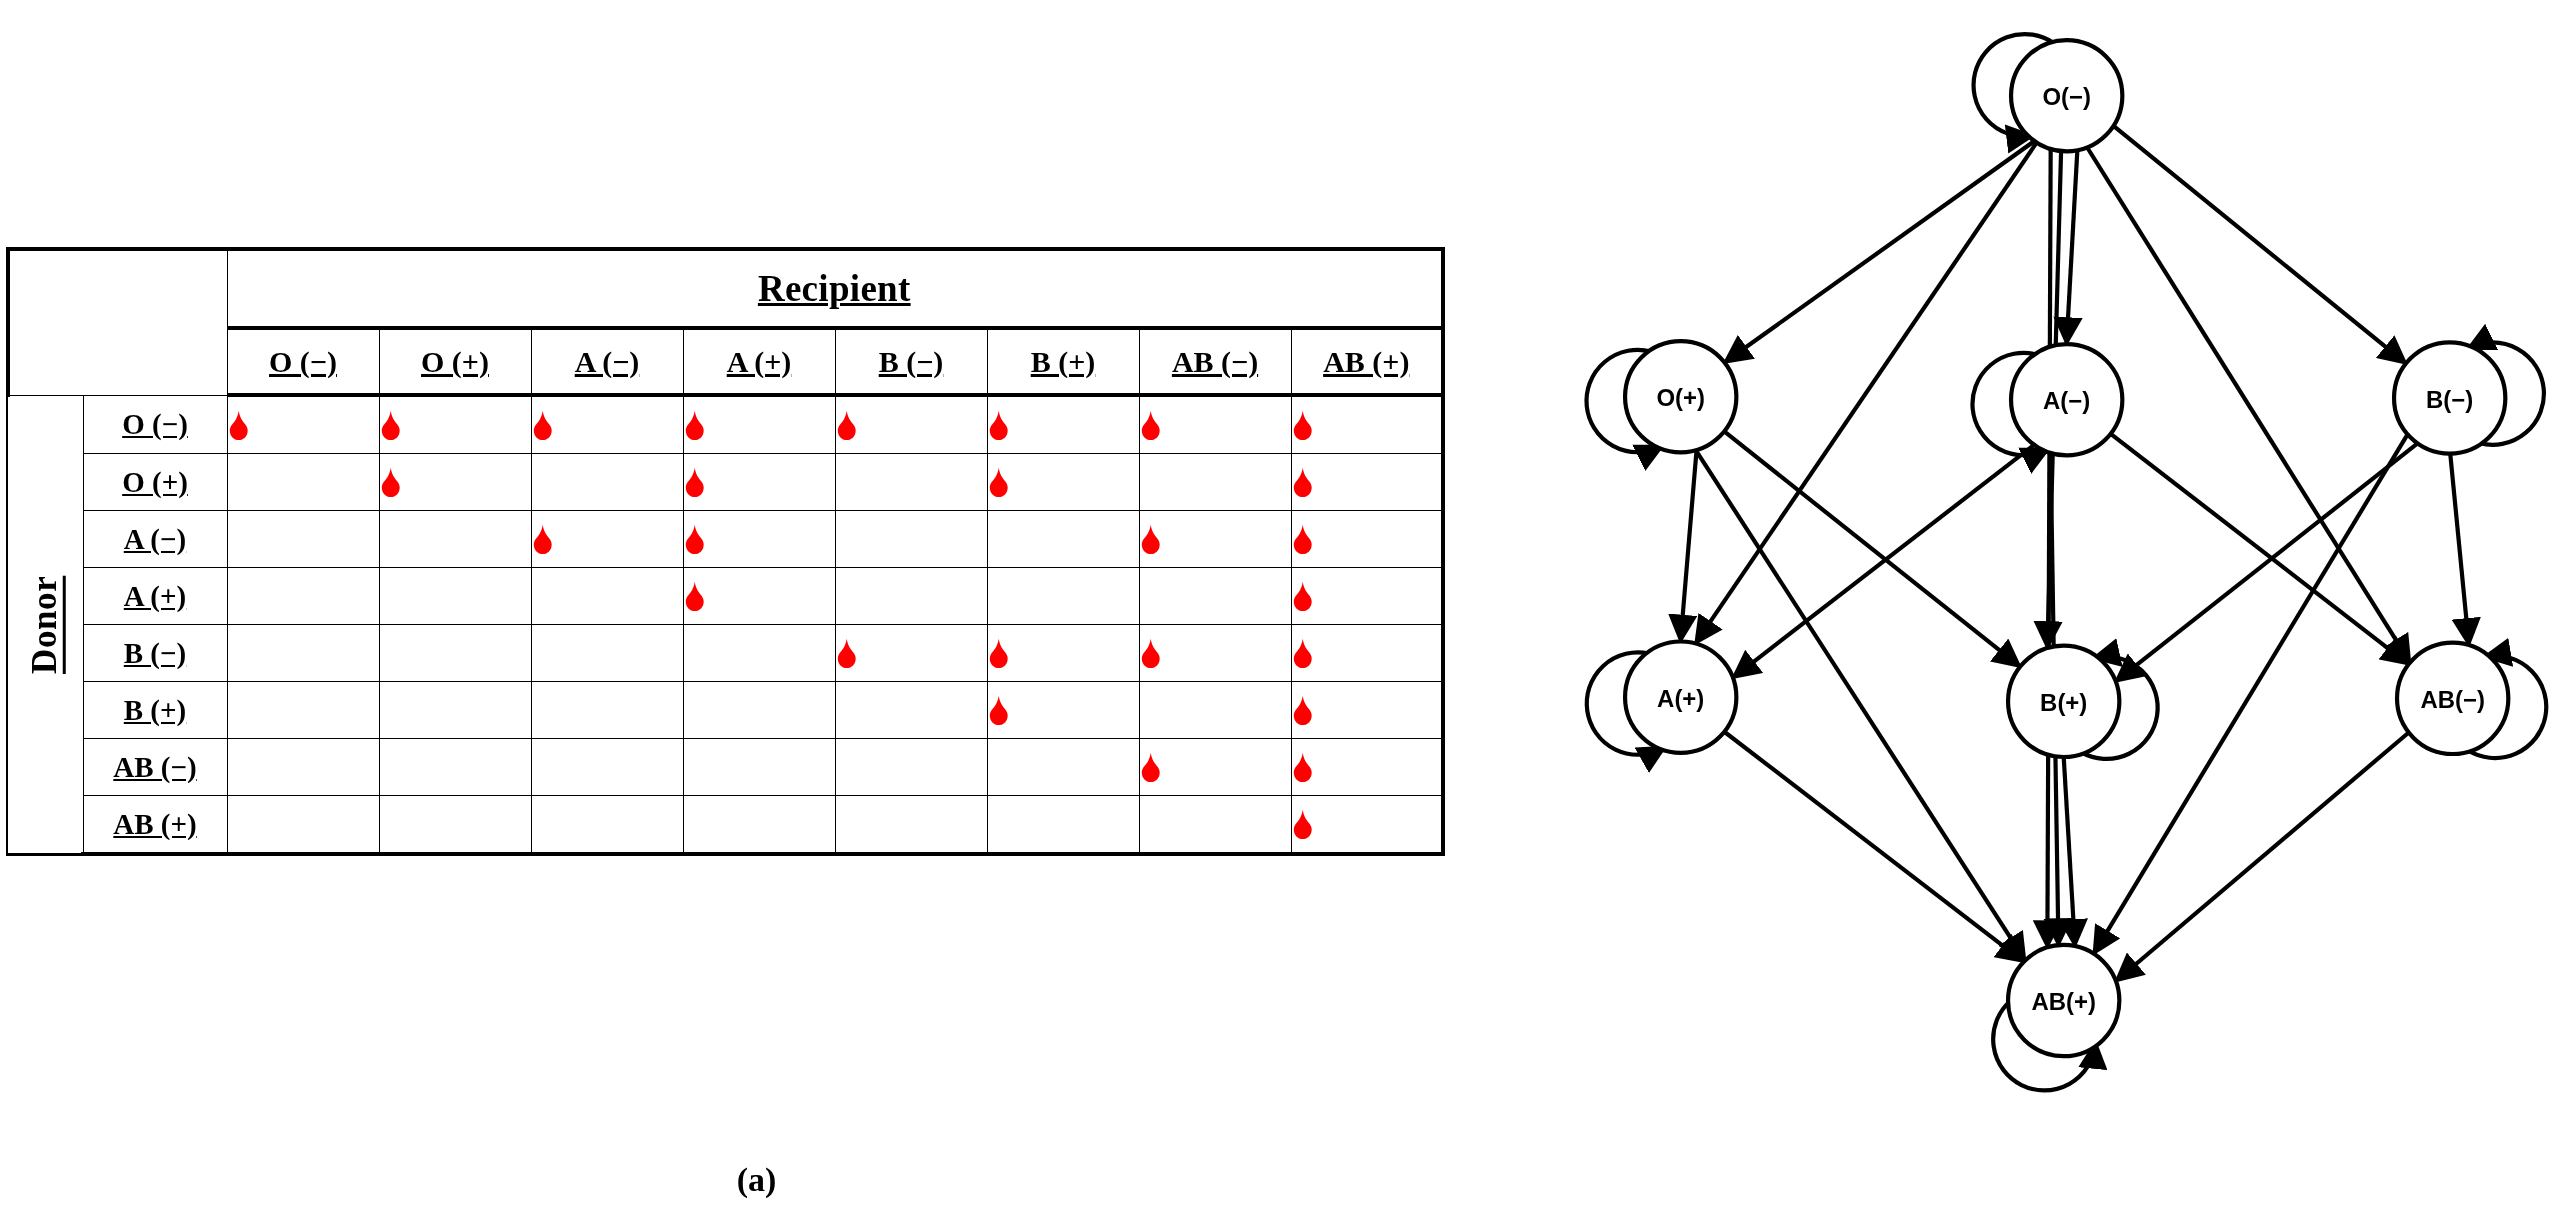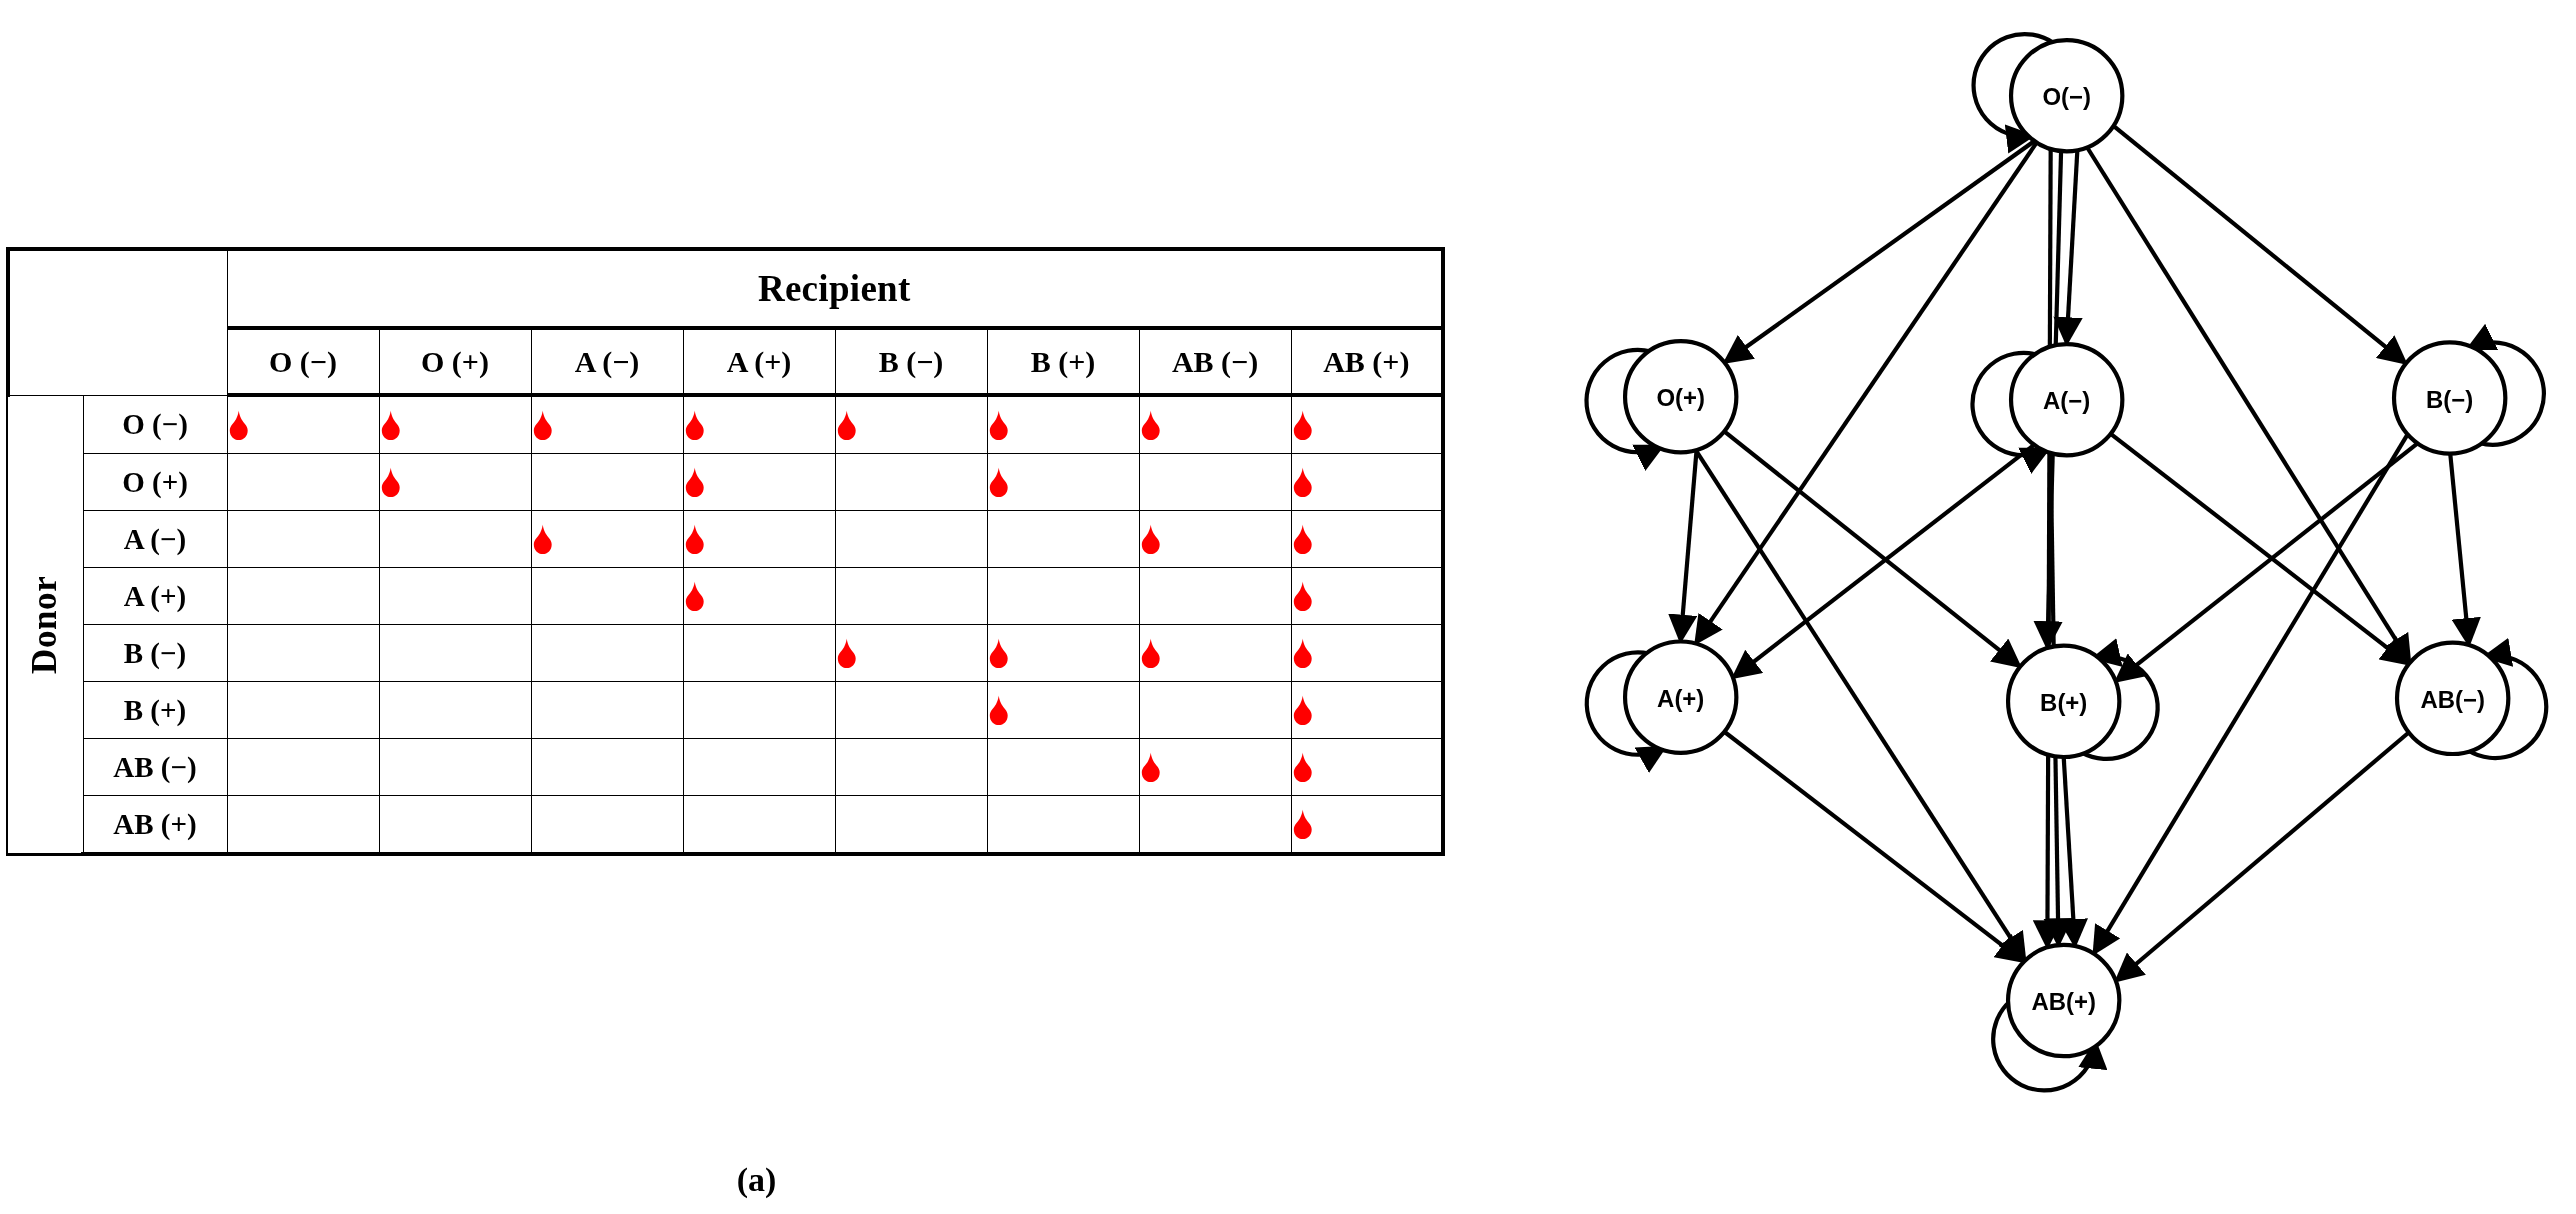--- a/index.html
+++ b/index.html
@@ -4,21 +4,21 @@
 <style>
   html,body{margin:0;padding:0;background:#ffffff;}
   body{width:2576px;height:1214px;position:relative;overflow:hidden;
        font-family:"Liberation Serif", serif;}
 
   
   #panel-a{position:absolute;left:0;top:0;width:1555px;height:1214px;}
 
   #compat-table{position:absolute;left:6px;top:247px;
       border-collapse:collapse;table-layout:fixed;
-      border:4.2px solid #000;background:#fff;}
+      border:4.2px solid #000;background:#fff;text-decoration:underline;}
   #compat-table td,#compat-table th{
       border:1.8px solid #000;padding:0;margin:0;
       text-align:center;vertical-align:middle;
       font-family:"Liberation Serif", serif;font-weight:bold;color:#000;
       background:#ffffff;}
 
   .col-corner1{width:75px;}
   .col-corner2{width:144px;}
   .col-data{width:152px;}
 

